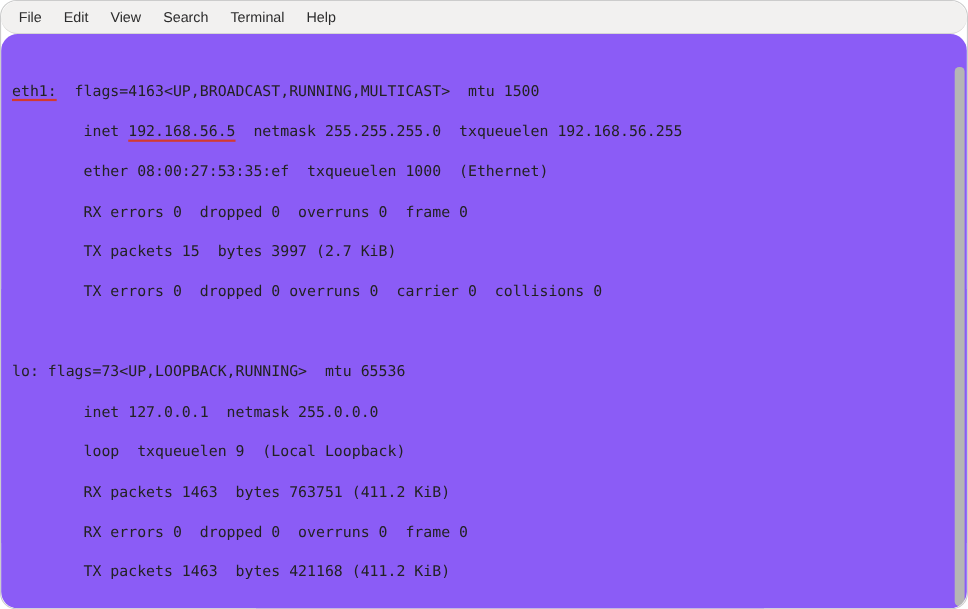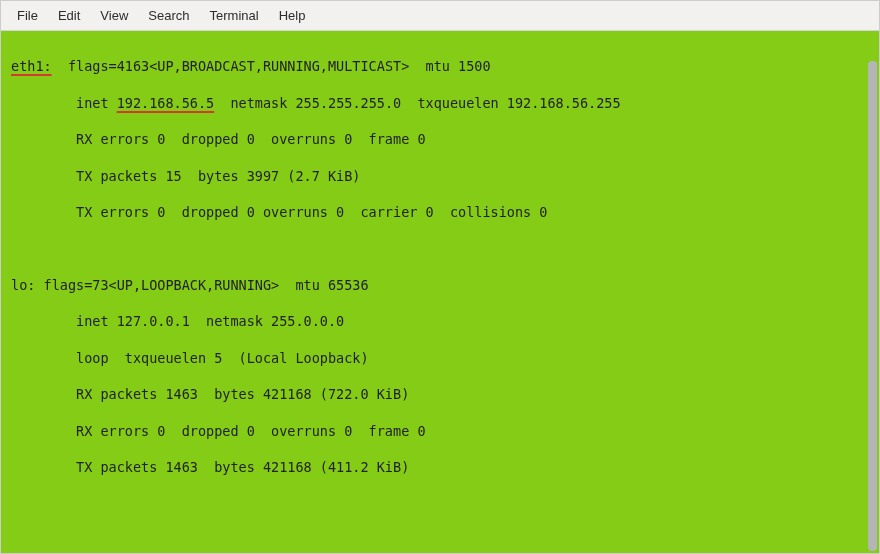--- a/index.html
+++ b/index.html
@@ -1,15 +1,15 @@
 <!DOCTYPE html>
 <html><head>
   <meta charset="utf-8">
   <style>
-    * { margin: 0; padding: 0; box-sizing: border-box; }
+    * { margin: 0; padding: 0; box-sizing: border-box; border-radius: 15px; }
     body {
       font-family: sans-serif;
       background: #ffffff;
       width: 880px;
       height: 554px;
       overflow: hidden;
       display: flex;
       flex-direction: column;
       border: 1px solid #ccc;
     }
@@ -21,22 +21,22 @@
       gap: 0;
       font-size: 13px;
       color: #2c2c2c;
     }
     .menubar span {
       padding: 3px 10px;
       cursor: default;
     }
     .terminal {
       flex: 1;
-      background: #84cc16;
-      padding: 8px 6px 4px 10px;
+      background: #8b5cf6;
+      padding: 25px 6px 4px 10px;
       font-family: "DejaVu Sans Mono", "Liberation Mono", Consolas, monospace;
       font-size: 13.5px;
       line-height: 1.35;
       color: #222;
       white-space: pre;
       overflow-y: auto;
       position: relative;
     }
     .scrollbar {
       position: absolute;
@@ -71,28 +71,29 @@
   <span>Edit</span>
   <span>View</span>
   <span>Search</span>
   <span>Terminal</span>
   <span>Help</span>
 </div>
 
 <div class="terminal">
 <span class="termline"><span class="underline-red">eth1:</span><span>  flags=4163&lt;UP,BROADCAST,RUNNING,MULTICAST&gt;  mtu 1500</span></span>
 <span class="termline"><span>        inet </span><span class="underline-red">192.168.56.5</span><span>  netmask 255.255.255.0  txqueuelen 192.168.56.255</span></span>
+<span class="termline">        ether 08:00:27:53:35:ef  txqueuelen 1000  (Ethernet)</span>
 <span class="termline">        RX errors 0  dropped 0  overruns 0  frame 0</span>
 <span class="termline">        TX packets 15  bytes 3997 (2.7 KiB)</span>
 <span class="termline">        TX errors 0  dropped 0 overruns 0  carrier 0  collisions 0</span>
 <span class="termline"> </span>
 <span class="termline">lo: flags=73&lt;UP,LOOPBACK,RUNNING&gt;  mtu 65536</span>
 <span class="termline">        inet 127.0.0.1  netmask 255.0.0.0</span>
-<span class="termline">        loop  txqueuelen 5  (Local Loopback)</span>
-<span class="termline">        RX packets 1463  bytes 421168 (722.0 KiB)</span>
+<span class="termline">        loop  txqueuelen 9  (Local Loopback)</span>
+<span class="termline">        RX packets 1463  bytes 763751 (411.2 KiB)</span>
 <span class="termline">        RX errors 0  dropped 0  overruns 0  frame 0</span>
 <span class="termline">        TX packets 1463  bytes 421168 (411.2 KiB)</span>
 
 
 
 
 
 
 
 

